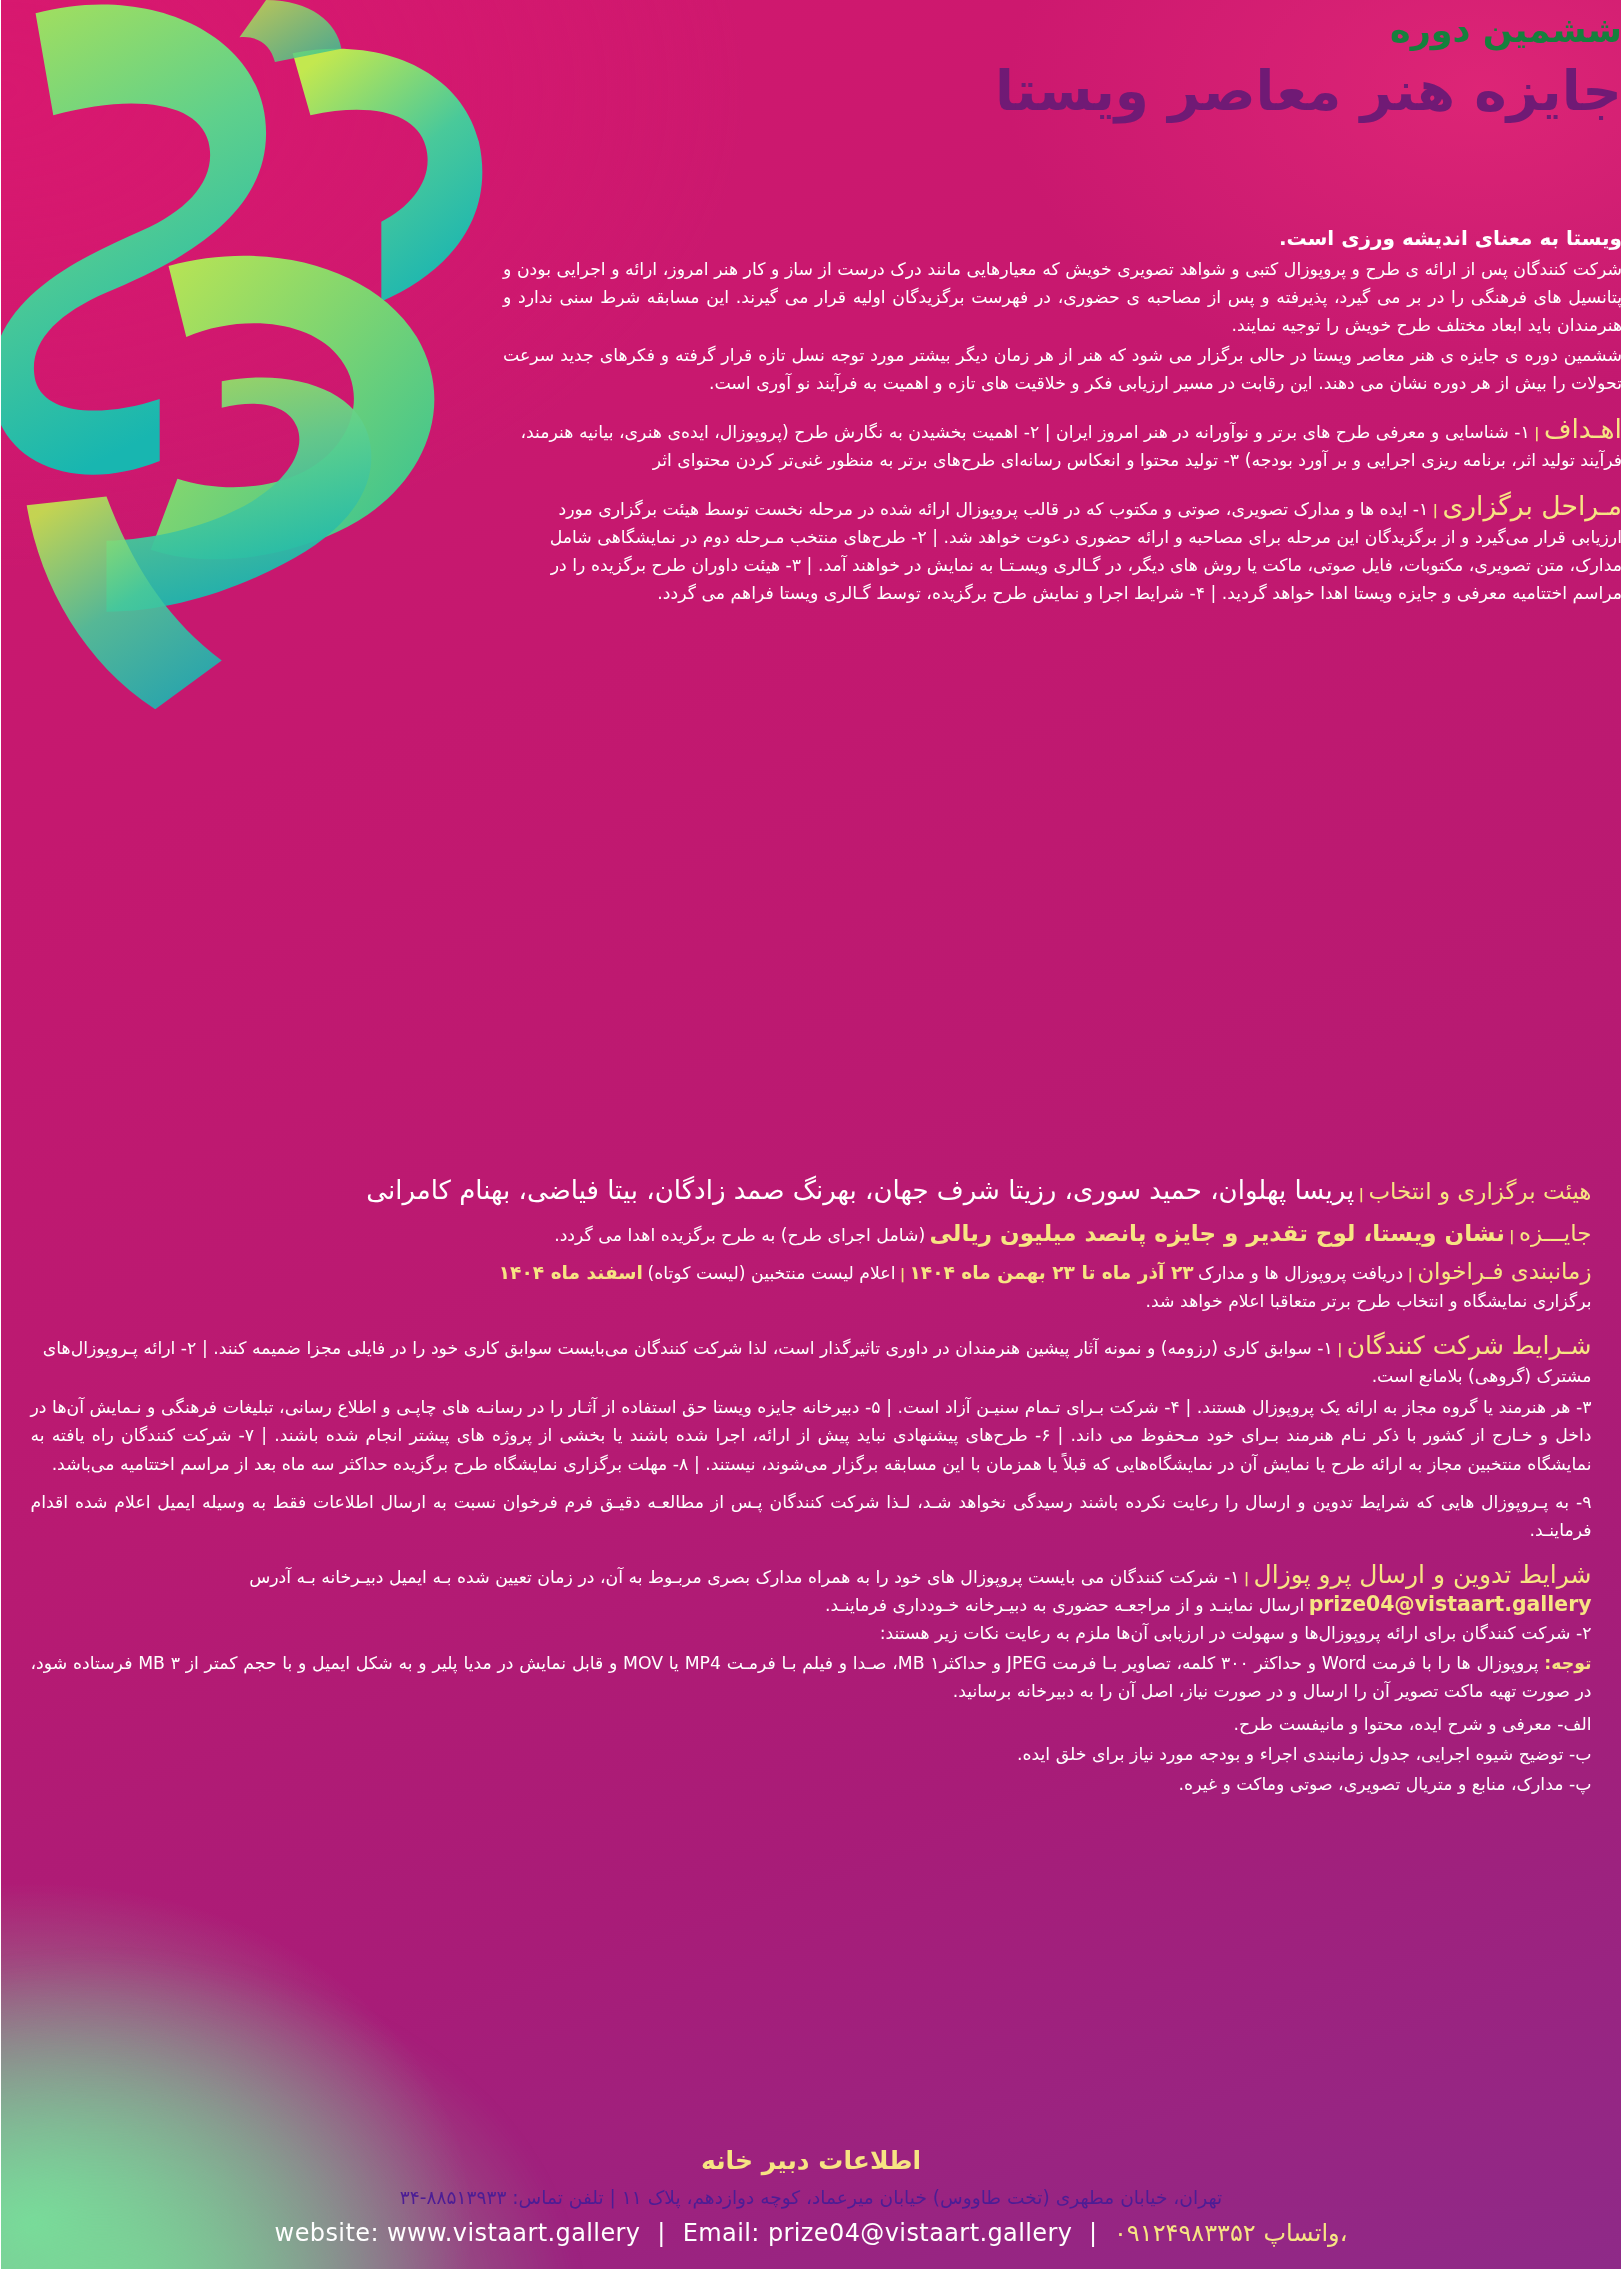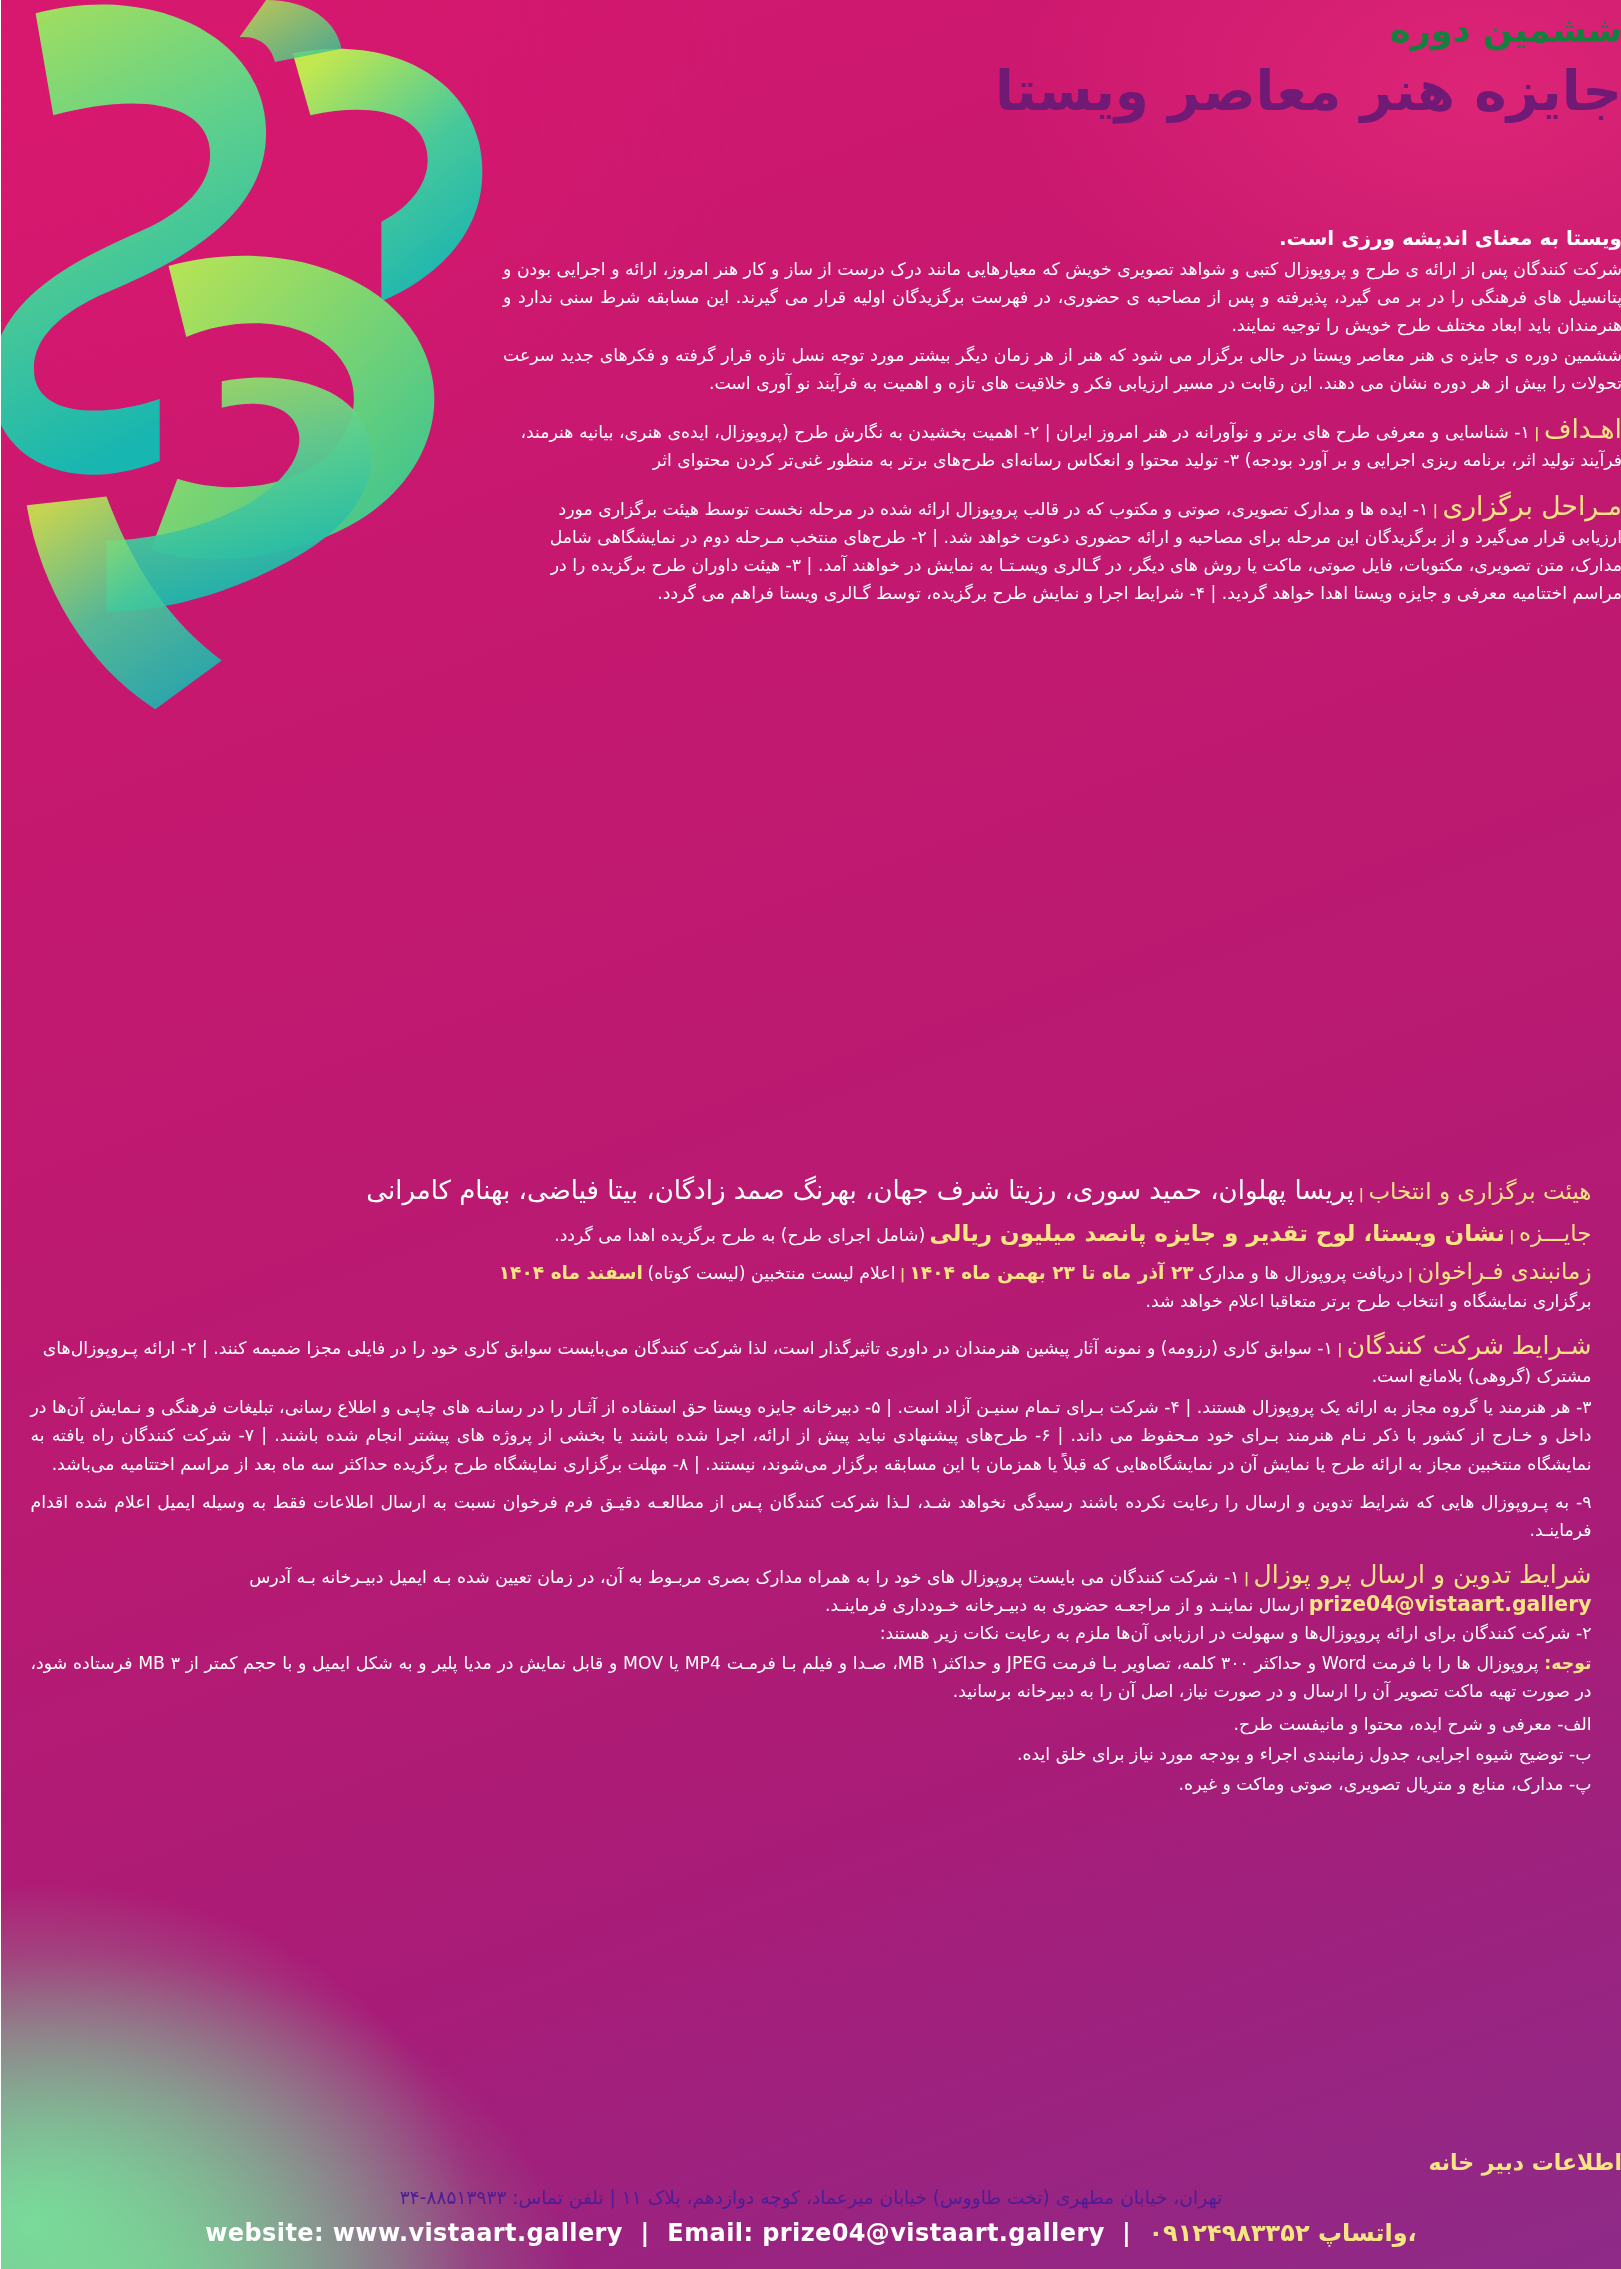--- a/index.html
+++ b/index.html
@@ -56,23 +56,23 @@
   .sec-title.sm{font-size:23px;}
   .sep{color:#f7e483;font-weight:bold;}
   .hl{color:#f7e483;font-weight:bold;}
 
   
   .lower{position:absolute;left:0;right:0;top:1153px;width:1561px;margin:0 auto;}
   .lower .para{font-size:17.3px;}
 
   
   .footer{position:absolute;left:0;right:0;bottom:23px;text-align:center;}
-  .f-title{font-size:22px;font-weight:bold;color:#f7e483;letter-spacing:1.8px;margin-bottom:12.4px;text-align:right;}
+  .f-title{font-size:25px;font-weight:bold;color:#f7e483;letter-spacing:1.8px;margin-bottom:12.4px;}
   .f-addr{font-size:18.6px;color:#4c1d95;margin-bottom:10.6px;}
-  .f-line{font-size:24px;font-weight:bold;color:#ffffff;letter-spacing:0.4px;}
+  .f-line{font-size:24px;font-weight:normal;color:#ffffff;letter-spacing:0.4px;}
   .f-line .yellow{color:#f7e483;}
   .bar{display:inline-block;color:#ffffff;margin:0 8.9px;}
 </style>
 </head>
 <body>
 
 <div class="glow-tr"></div>
 <div class="glow-bl"></div>
 
 <div class="artwork">

